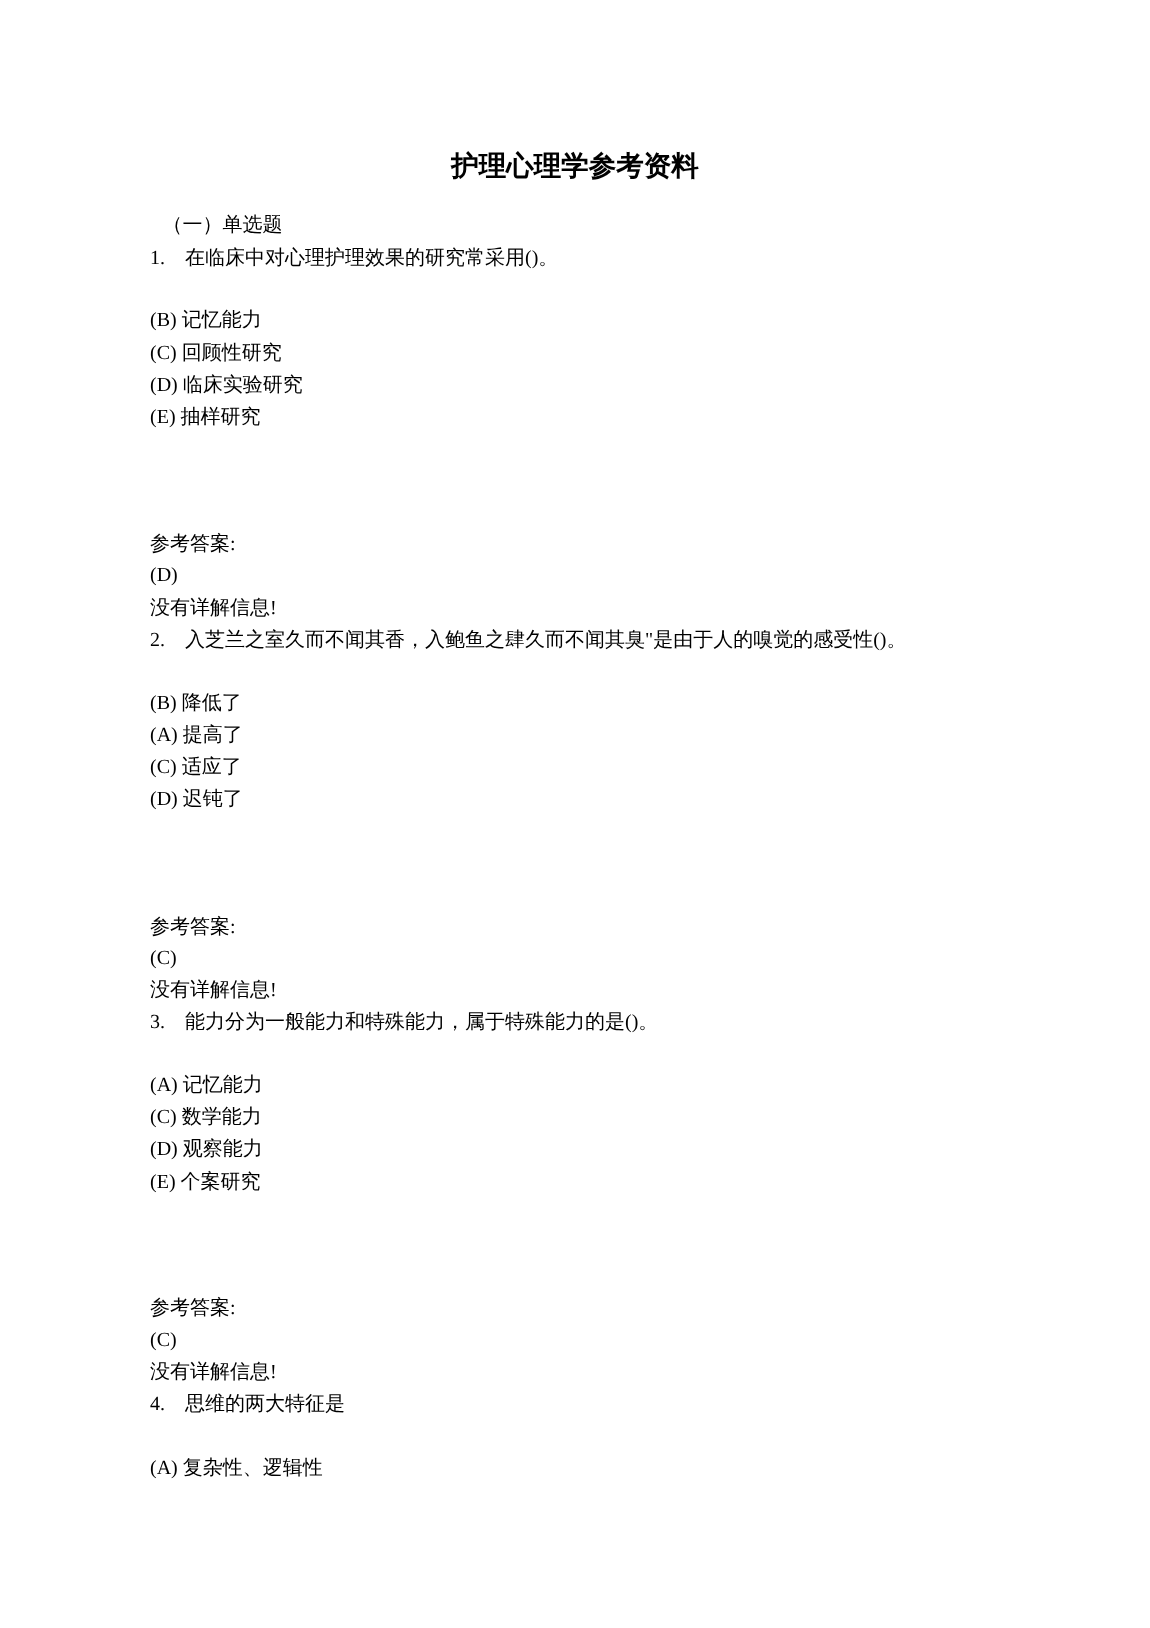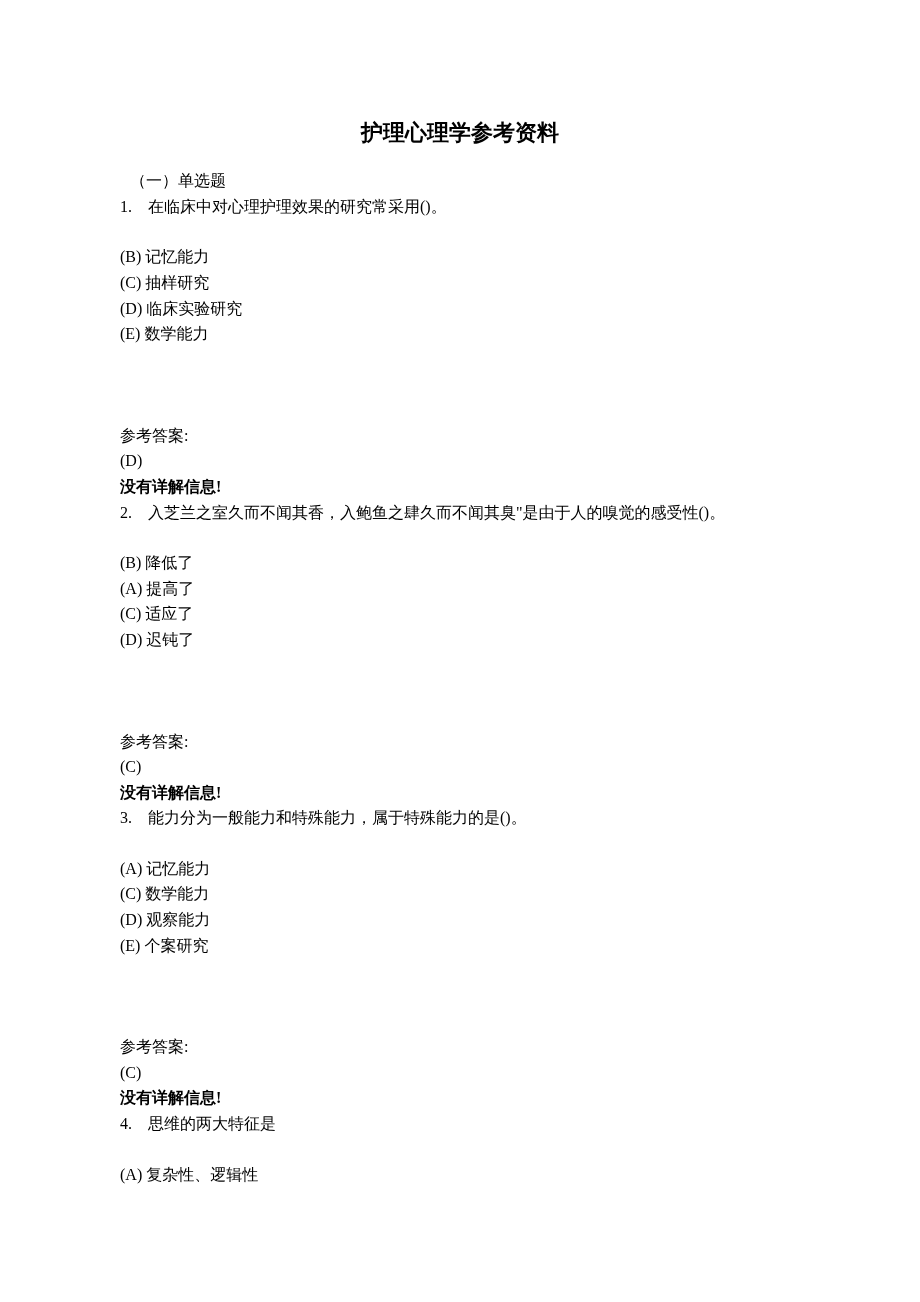--- a/index.html
+++ b/index.html
@@ -48,21 +48,20 @@
       margin-bottom: 0;
     }
     .answer-label {
       margin-bottom: 0;
     }
     .answer-value {
       margin-bottom: 0;
     }
     .no-detail {
       margin-bottom: 0;
-      font-weight: bold;
     }
     .q-block {
       margin-bottom: 0;
     }
     .gap-before-q {
       margin-top: 0;
     }
   </style>
 </head>
 <body>
@@ -72,23 +71,23 @@
 <div class="section-header">（一）单选题</div>
 
 <div class="q-block">
   <div class="question-stem">
     <span class="question-num">1.</span>
     <span>&nbsp;&nbsp;</span>
     <span class="question-text">在临床中对心理护理效果的研究常采用()。</span>
   </div>
   <div class="options">
     <div class="option">(B) 记忆能力</div>
-    <div class="option">(C) 抽样研究</div>
+    <div class="option">(C) 回顾性研究</div>
     <div class="option">(D) 临床实验研究</div>
-    <div class="option">(E) 数学能力</div>
+    <div class="option">(E) 抽样研究</div>
   </div>
   <div class="answer-block">
     <div class="answer-label">参考答案:</div>
     <div class="answer-value">(D)</div>
     <div class="no-detail">没有详解信息!</div>
   </div>
 </div>
 
 <div class="q-block gap-before-q">
   <div class="question-stem">

